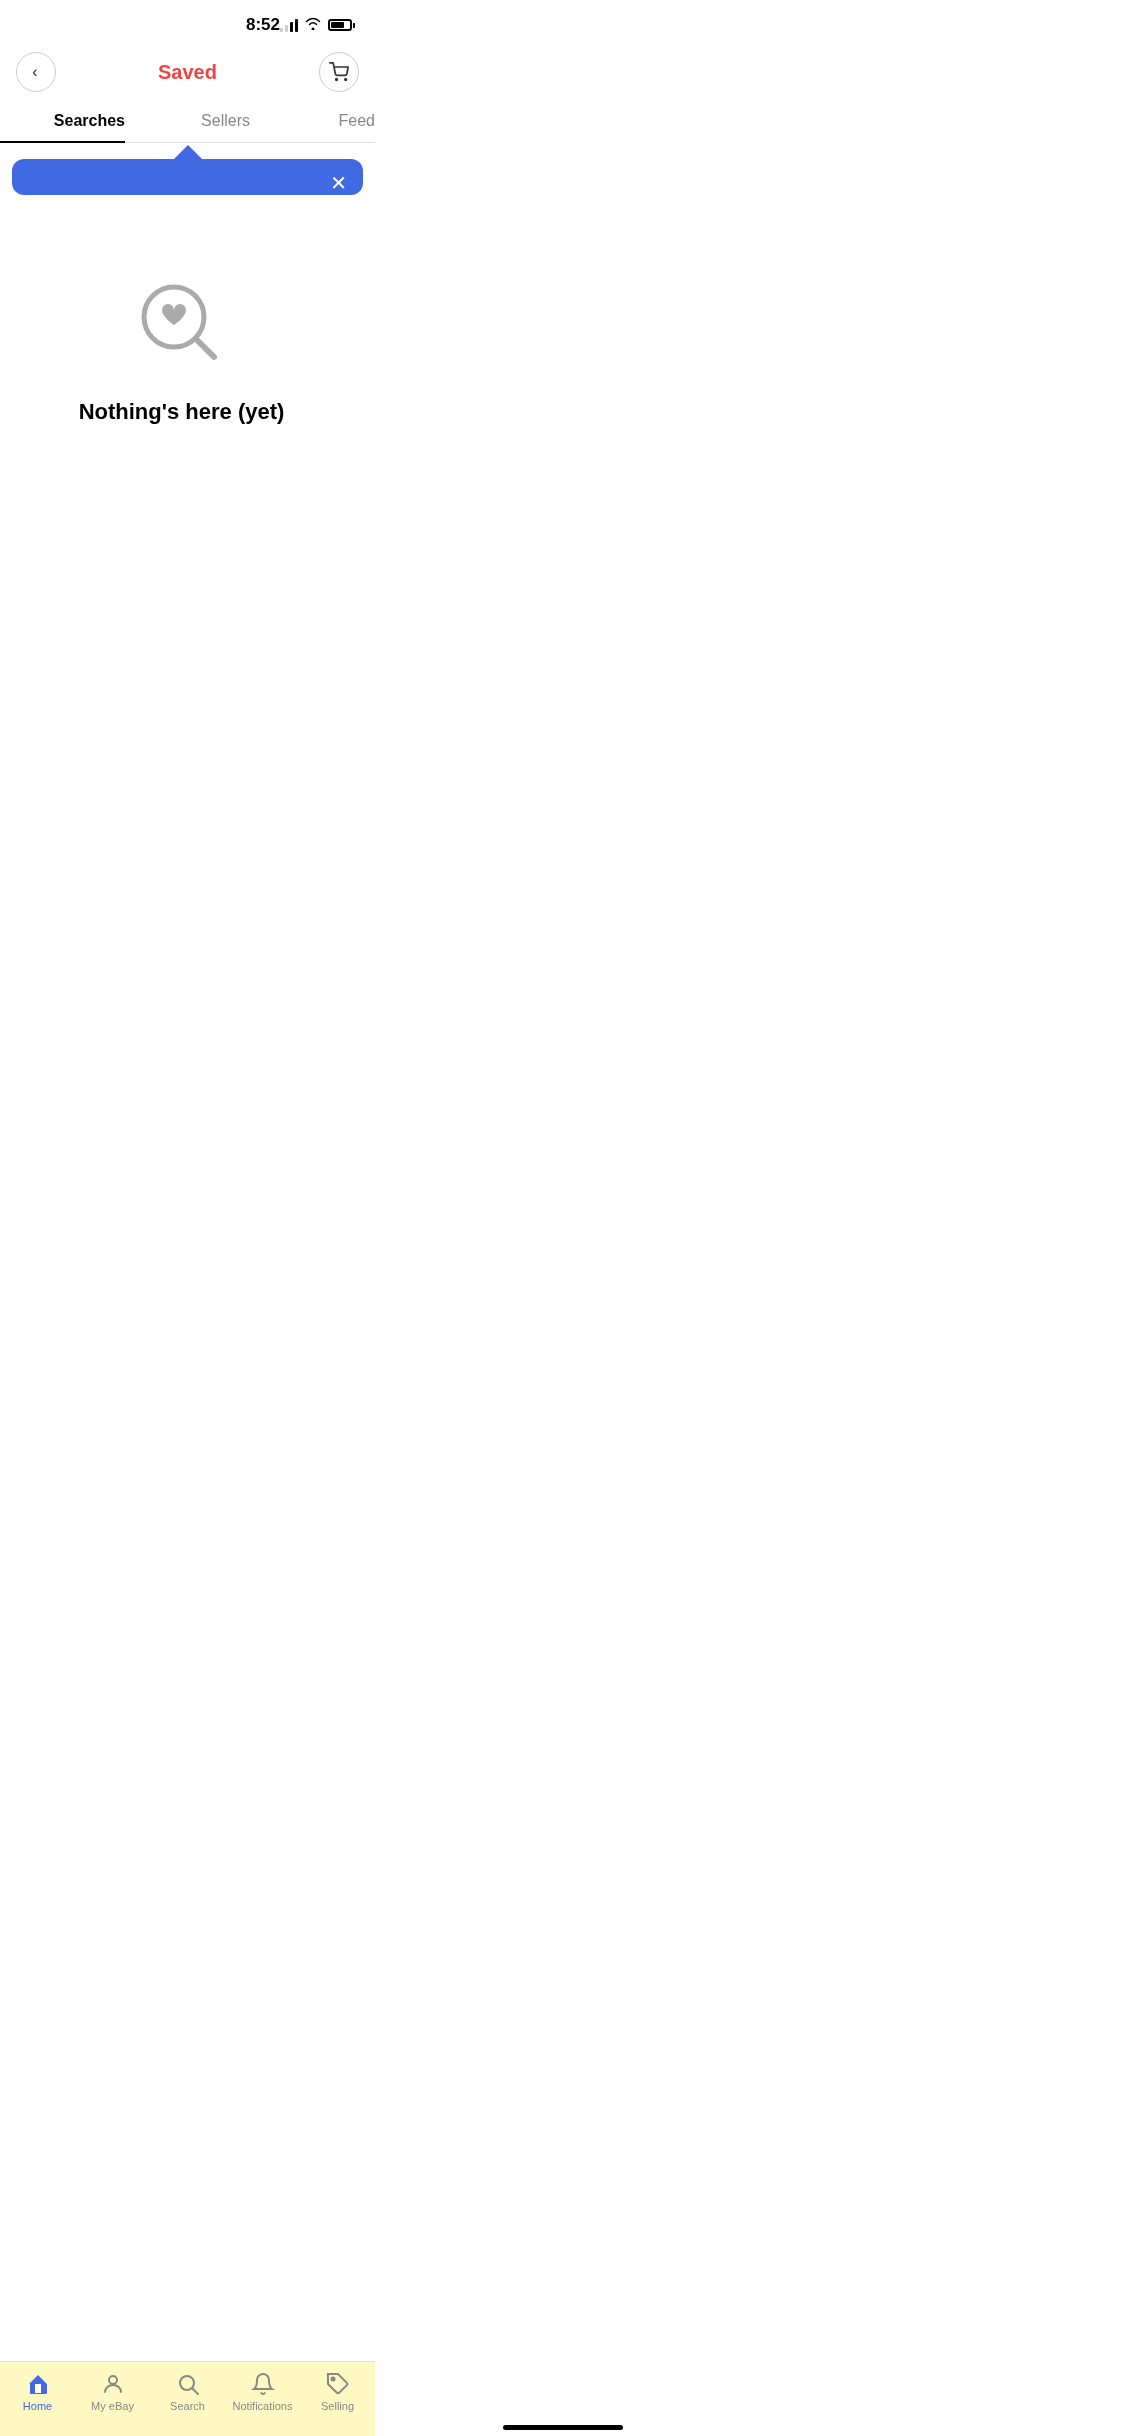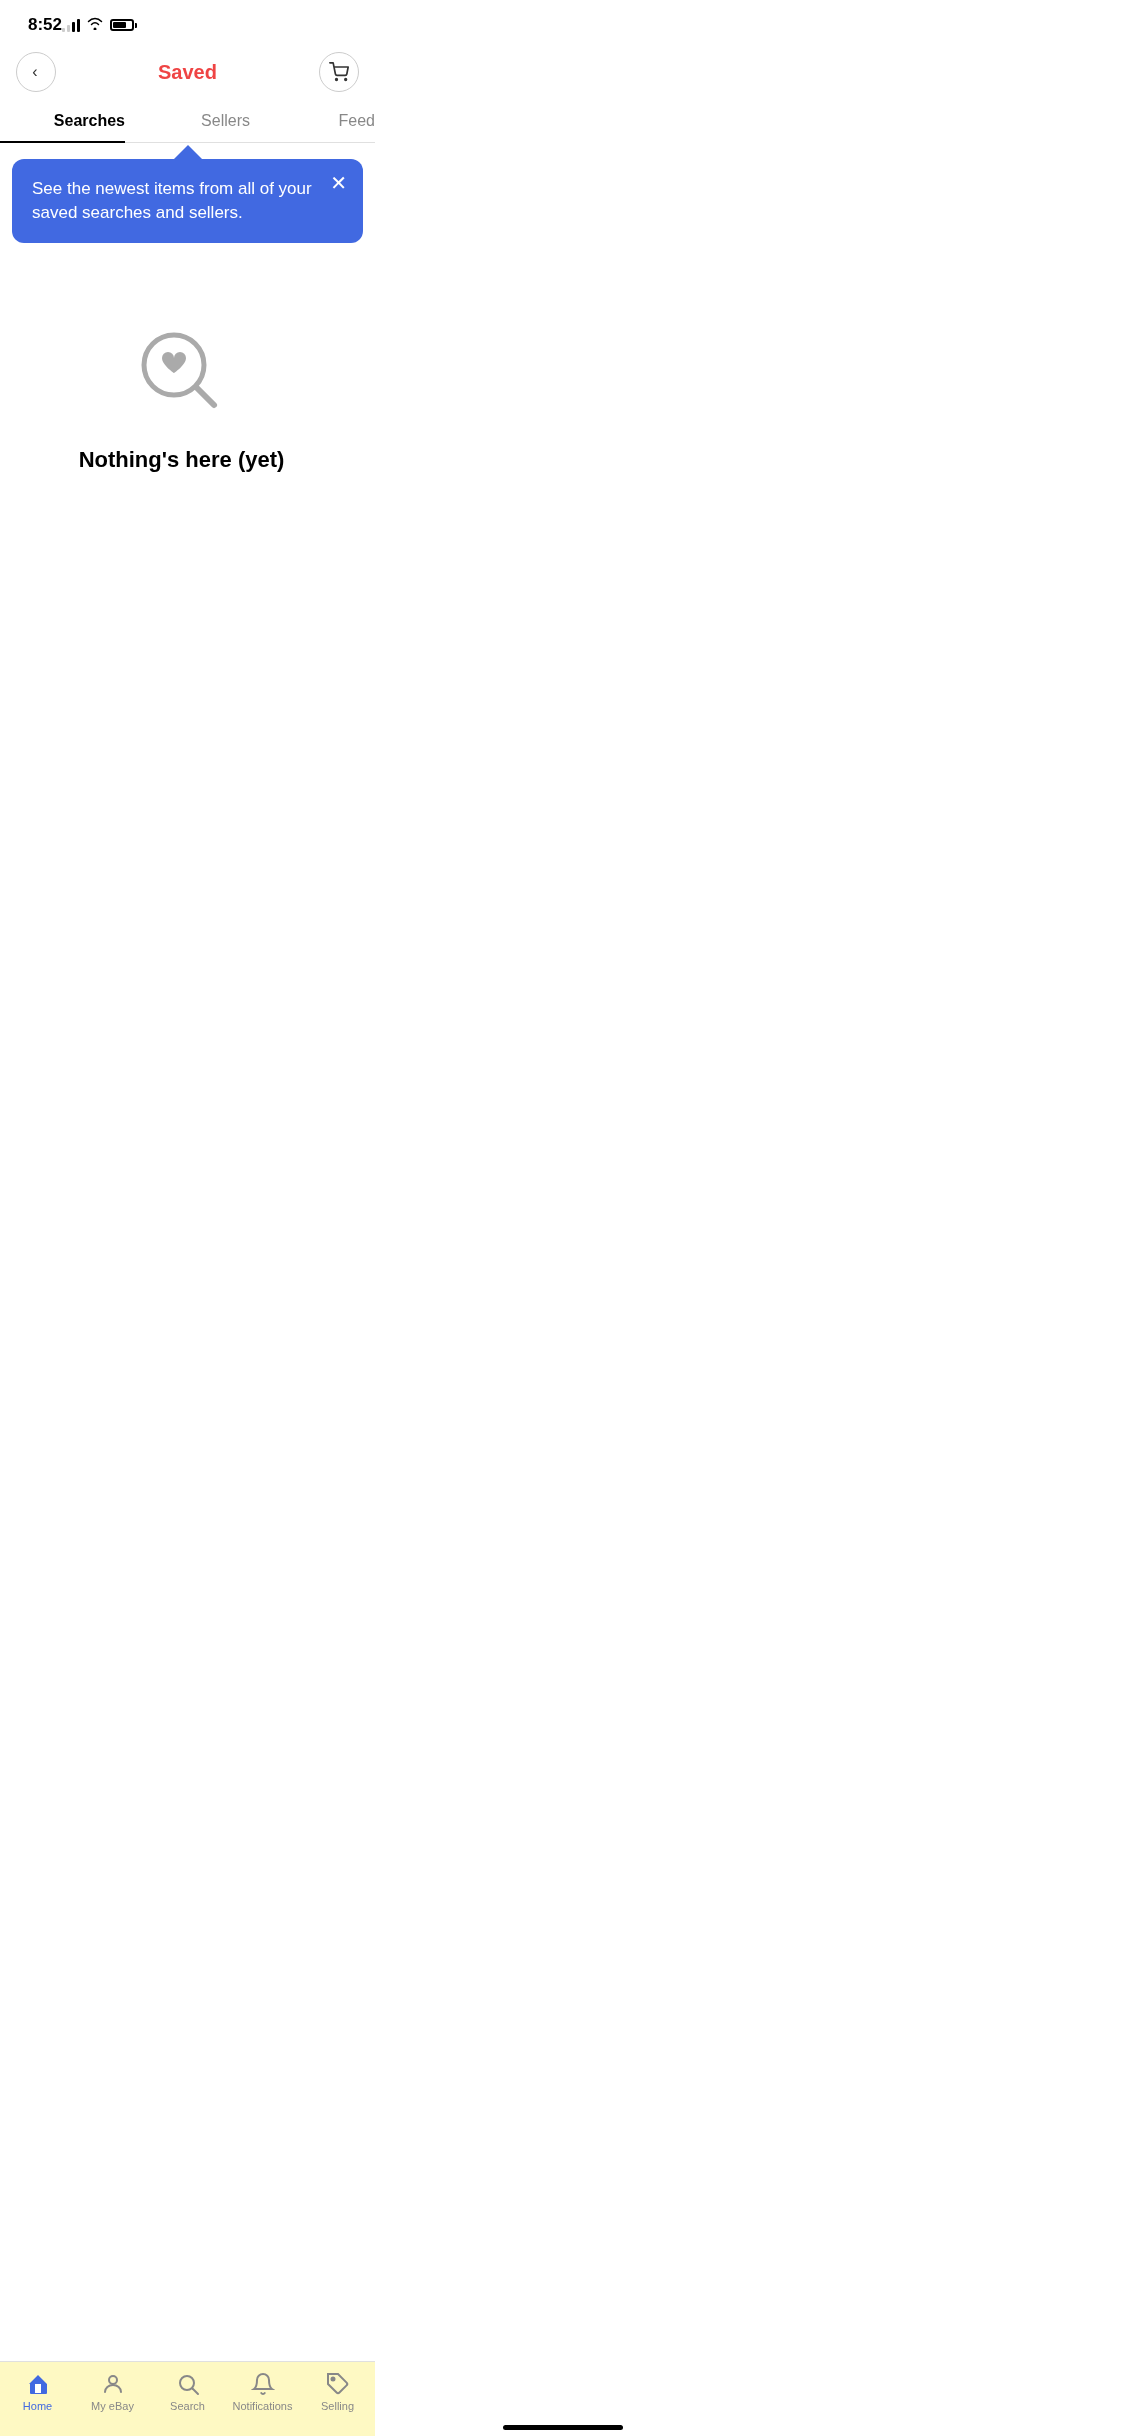--- a/index.html
+++ b/index.html
@@ -9,21 +9,21 @@
       background: #ffffff;
       width: 375px;
       min-height: 812px;
       overflow-x: hidden;
       position: relative;
     }
 
     
     .status-bar {
       display: flex;
-      justify-content: flex-start;
+      justify-content: flex-end;
       align-items: center;
       padding: 14px 20px 8px 28px;
       height: 44px;
     }
     .status-time {
       font-size: 17px;
       font-weight: 600;
       color: #000;
     }
     .status-icons {
@@ -293,21 +293,20 @@
     <span>Sellers</span>
   </div>
   <div class="tab">
     <span>Feed</span>
   </div>
 </div>
 
 <div class="tooltip-container">
   <div class="tooltip-arrow"></div>
   <div class="tooltip-banner">
-    <span class="tooltip-text">See the newest items from all of your saved searches and sellers.</span>
     <span class="tooltip-close">✕</span>
   </div>
 </div>
 
 <div class="empty-state">
   <svg class="search-heart-icon" viewBox="0 0 100 100" fill="none" xmlns="http://www.w3.org/2000/svg">
     <circle cx="42" cy="42" r="30" stroke="#aaa" stroke-width="5" fill="none"></circle>
     <path d="M42 50c0 0-12-8-12-15a6 6 0 0 1 12 0 6 6 0 0 1 12 0c0 7-12 15-12 15z" fill="#aaa"></path>
     <line x1="64" y1="64" x2="82" y2="82" stroke="#aaa" stroke-width="6" stroke-linecap="round"></line>
   </svg>

